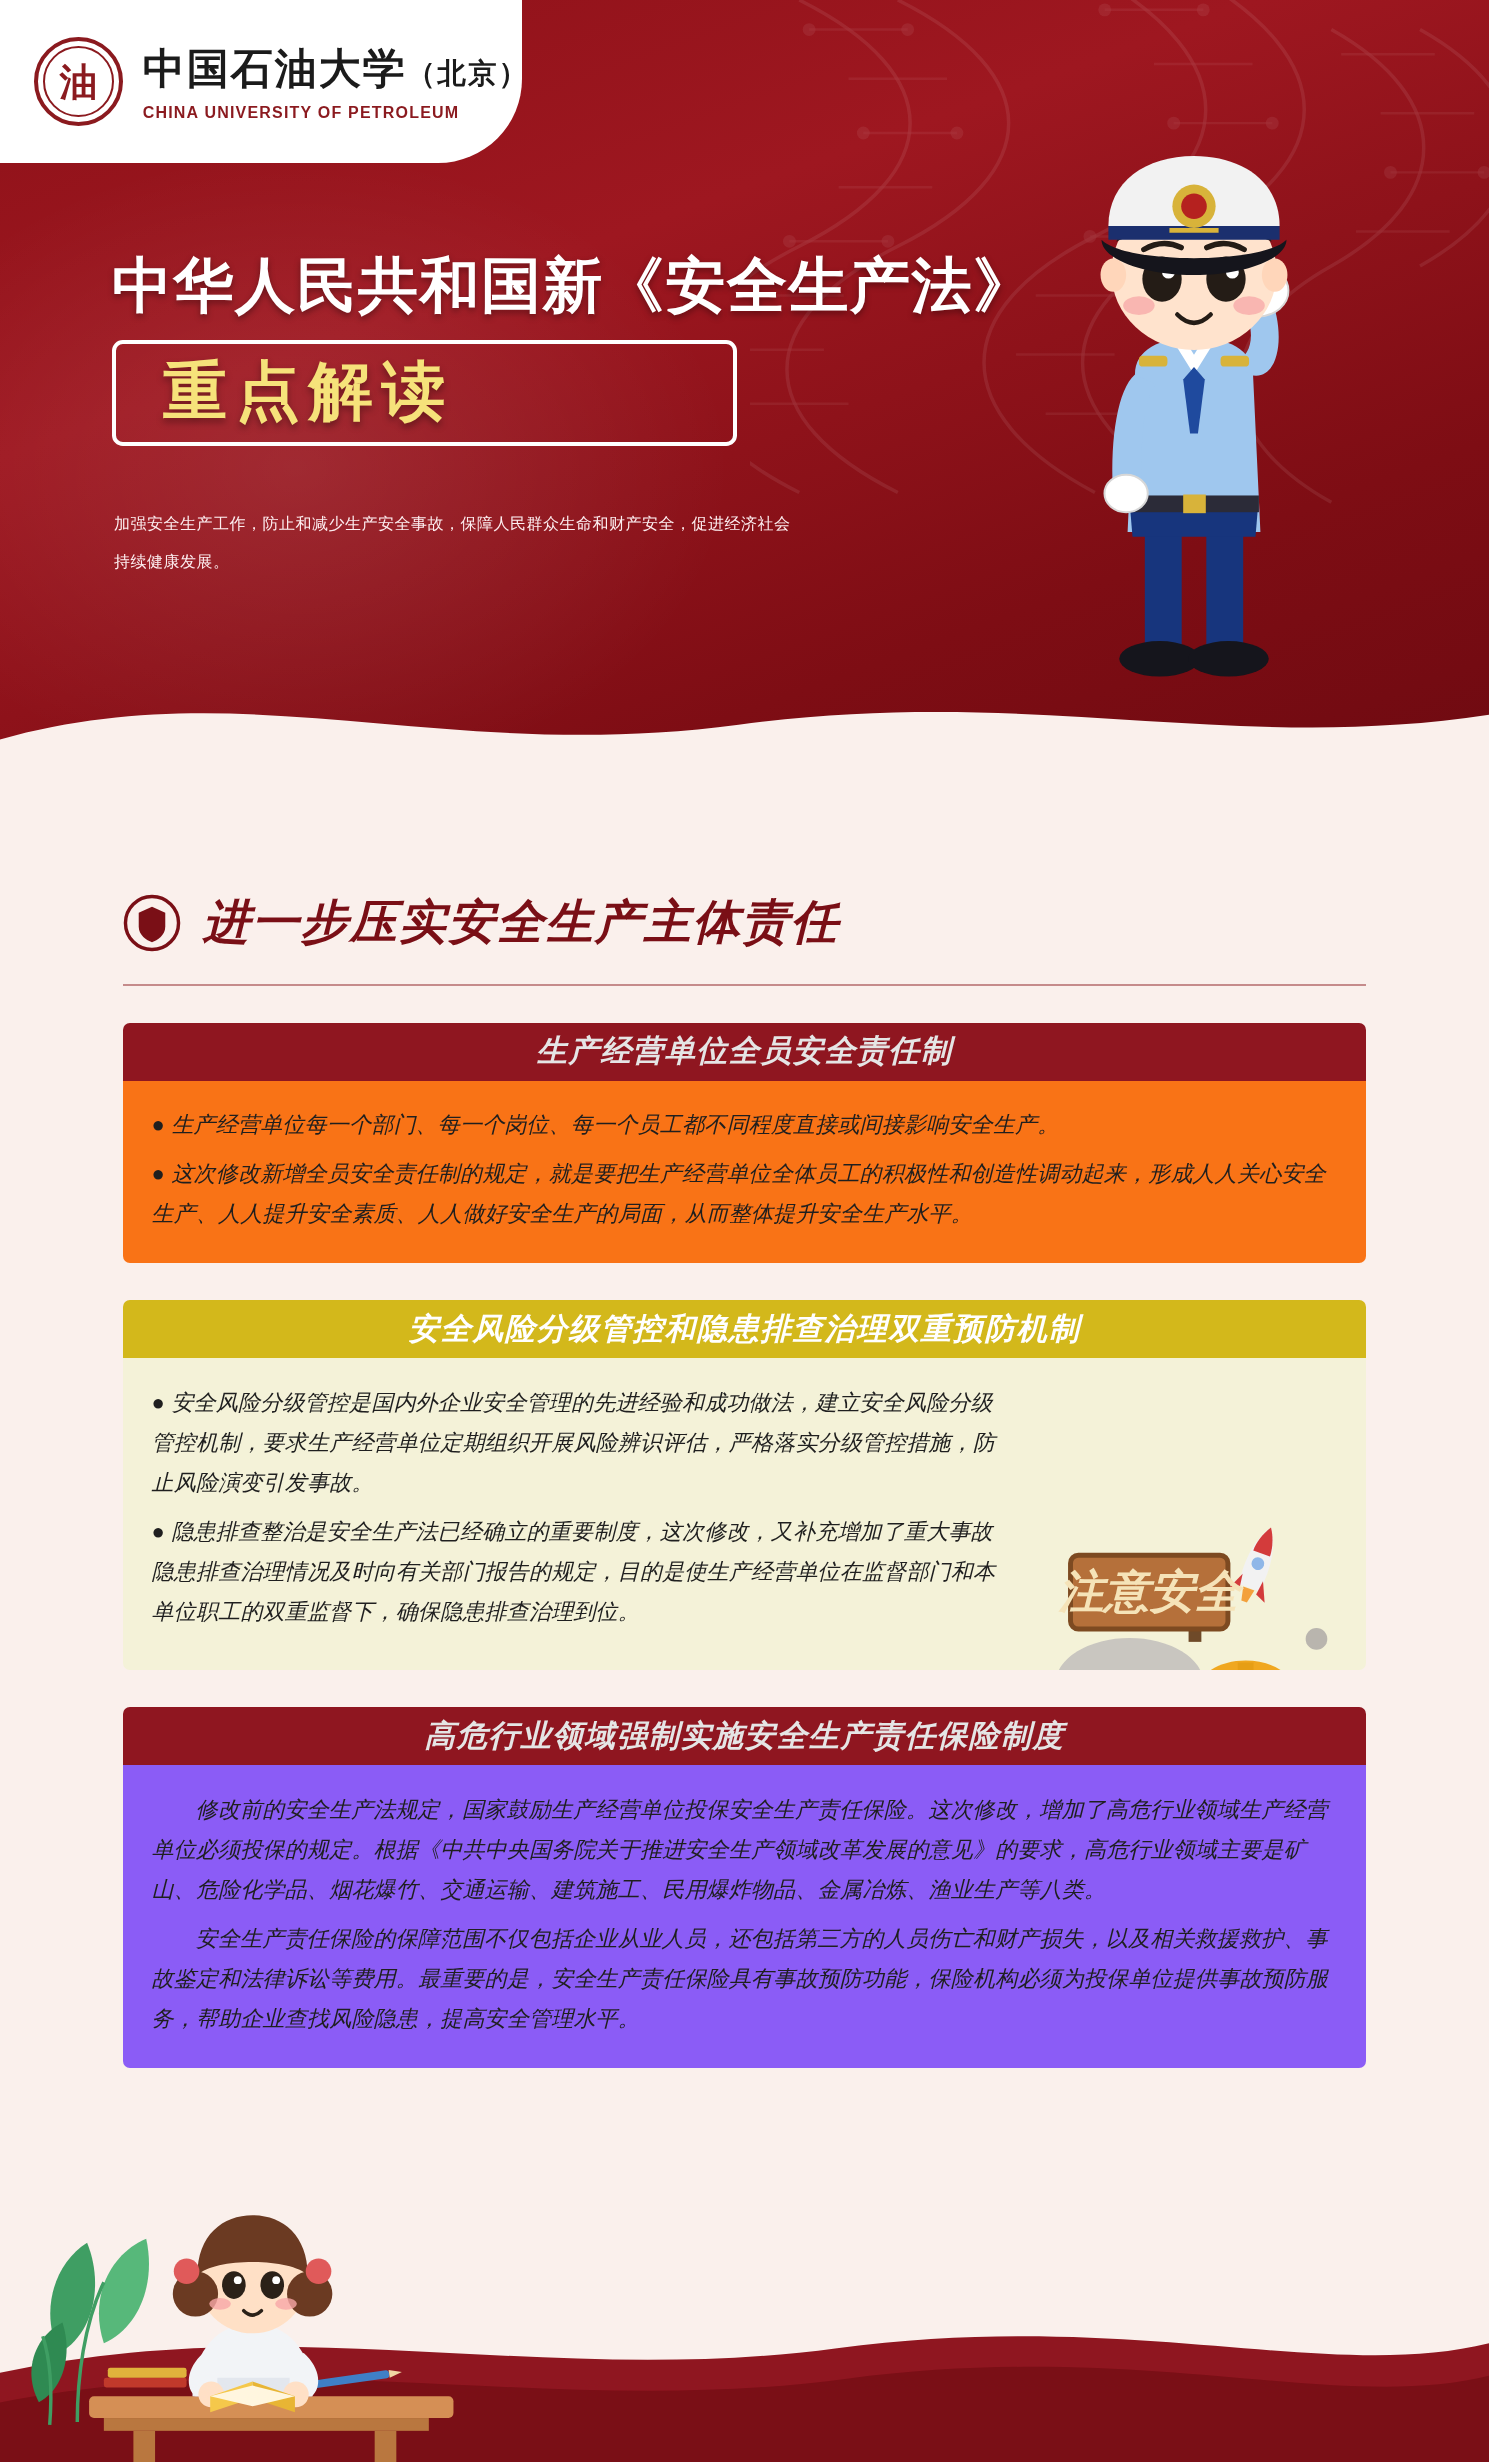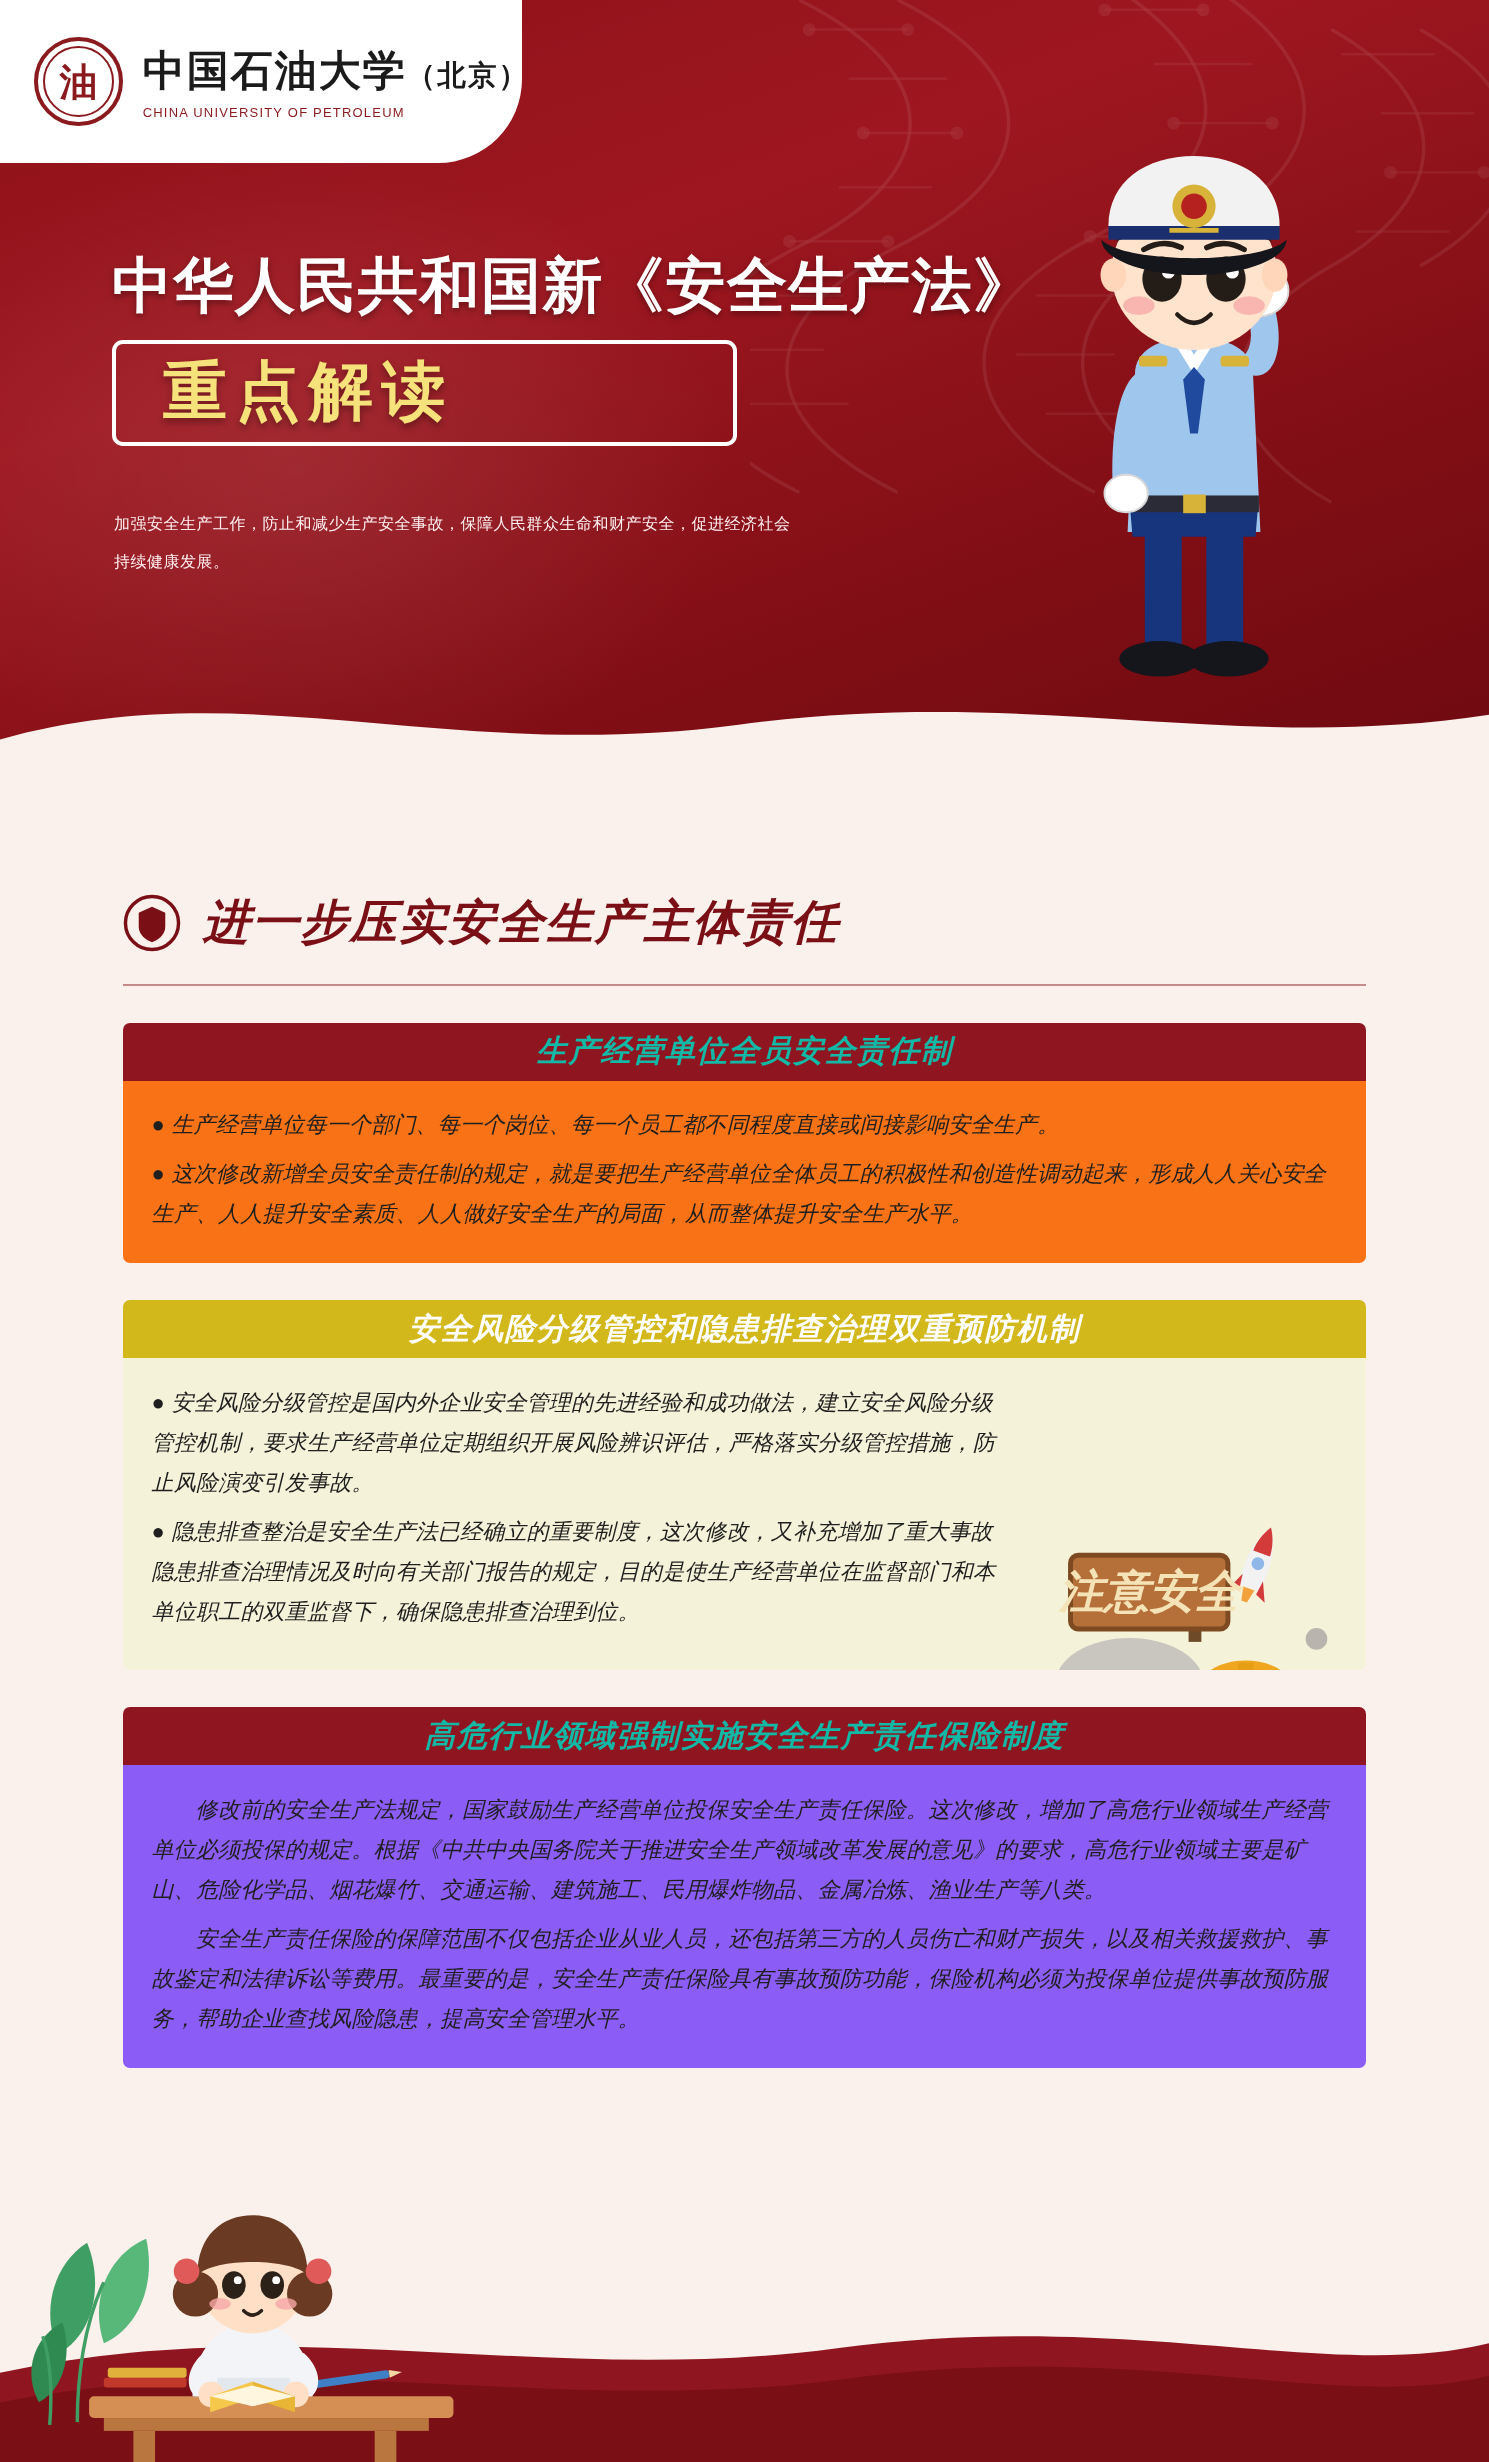--- a/index.html
+++ b/index.html
@@ -95,24 +95,24 @@
     font-family: "Liberation Serif", "DejaVu Serif", serif;
     font-weight: bold;
     letter-spacing: 2px;
     white-space: nowrap;
   }
   .logo-cn .paren {
     font-size: 28.6px;
   }
   .logo-en {
     margin-top: 6.9px;
-    font-size: 13px;
+    font-size: 16px;
     color: #8b1a1f;
     letter-spacing: 1.2px;
-    font-weight: normal;
+    font-weight: bold;
     white-space: nowrap;
   }
 
   .header-title {
     position: absolute;
     left: 112px;
     top: 246px;
     font-size: 60px;
     color: #ffffff;
     font-weight: bold;
@@ -219,21 +219,21 @@
     border-radius: 6.9px;
     overflow: hidden;
   }
   .card-banner {
     height: 58px;
     display: flex;
     align-items: center;
     justify-content: center;
     font-size: 30.5px;
     font-weight: bold;
-    color: #14b8a6;
+    color: #e5e5e5;
     font-family: "Liberation Serif", "DejaVu Serif", serif;
     letter-spacing: 1.5px;
   }
   .card-banner.red { background: #8f1620; }
   .card-banner.gold { background: #d3b81b; color: #ffffff; }
   .card-body {
     padding: 24.6px 28.6px 29.5px 28.6px;
     position: relative;
   }
   .card-body.pink { background: #f97316; }

